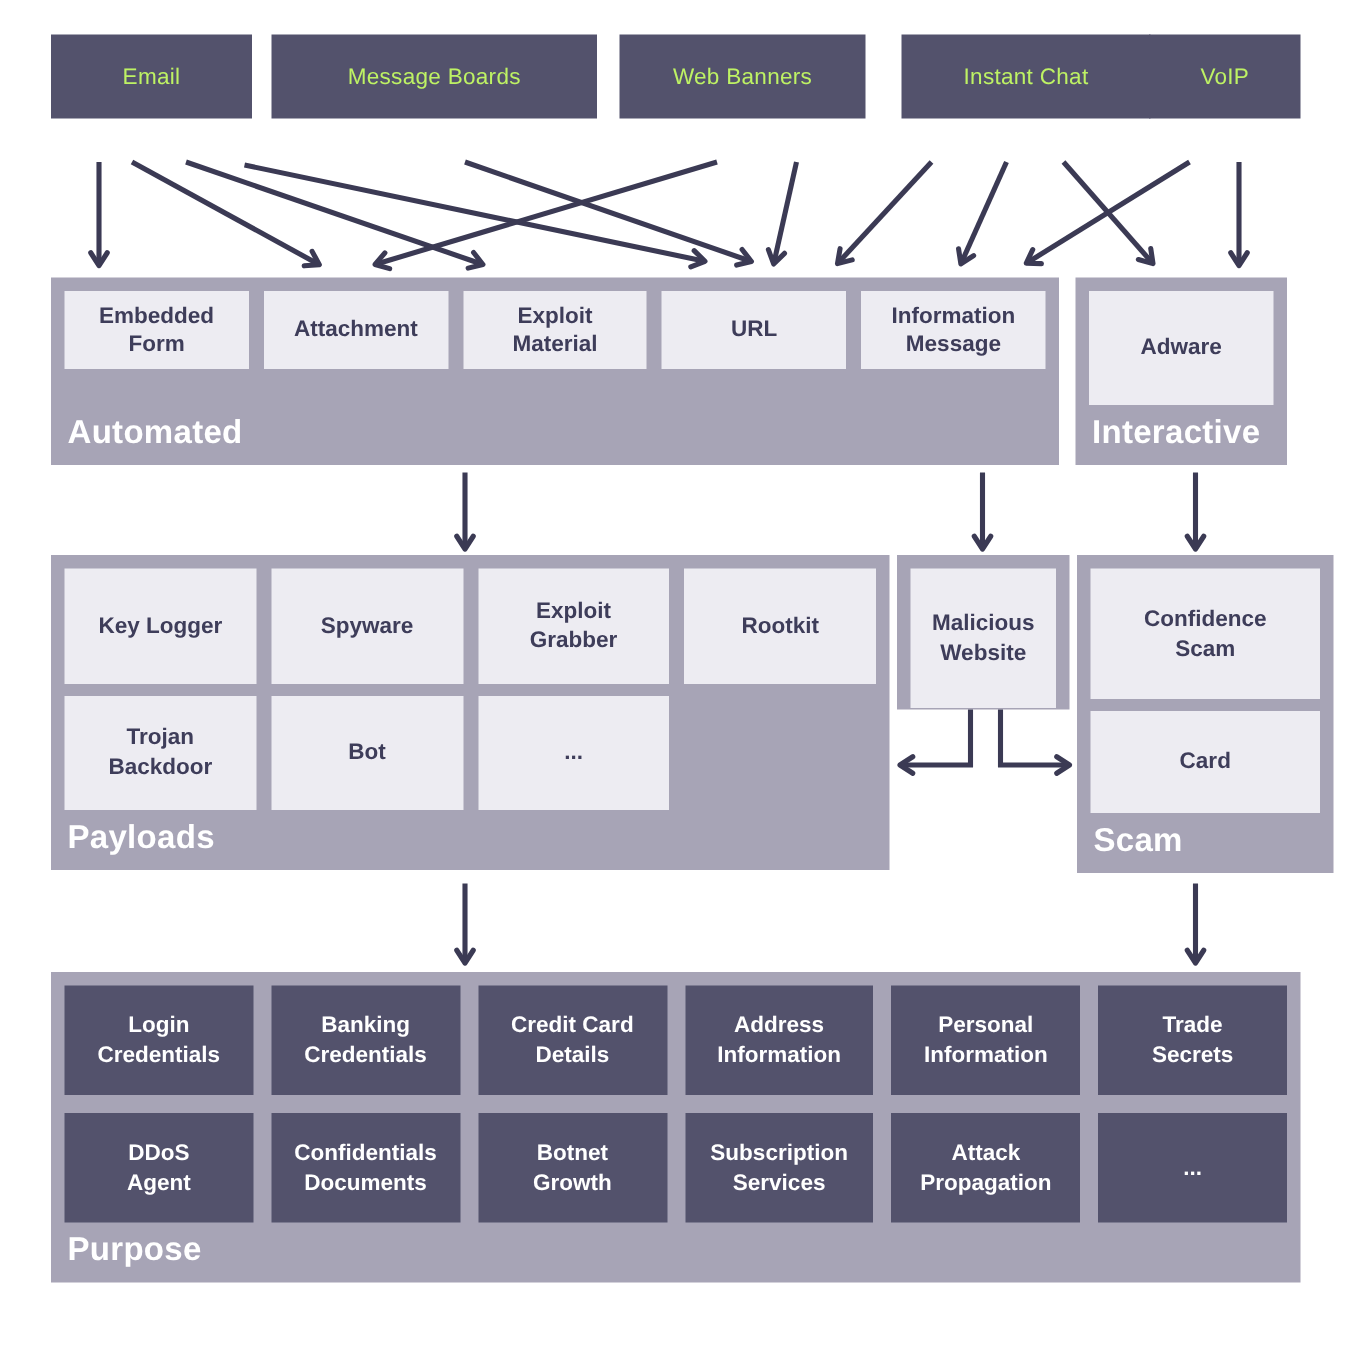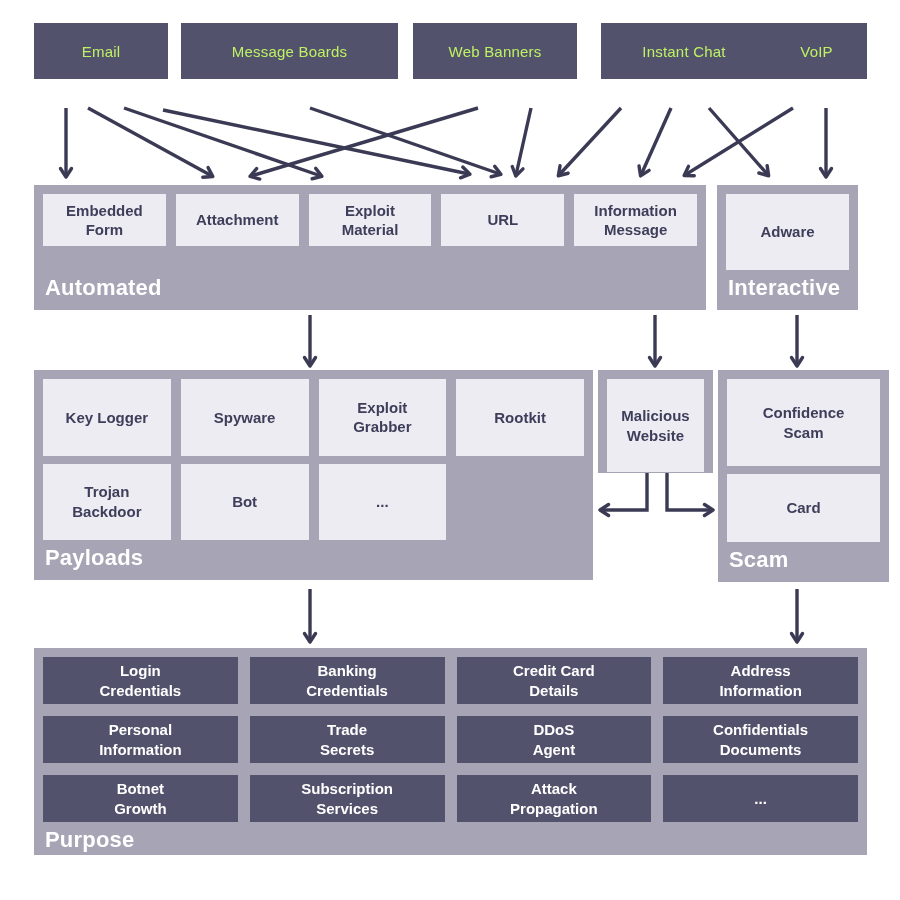--- a/index.html
+++ b/index.html
@@ -36,21 +36,21 @@
   }
   .automated{left:34px;top:185px;width:672px;height:125px;gap:24px;}
   .automated .items{grid-template-columns:repeat(5,1fr);}
   .interactive{left:717px;top:185px;width:141px;height:125px;}
   .payloads{left:34px;top:370px;width:559px;height:210px;}
   .payloads .items{grid-template-columns:repeat(4,1fr);gap:8px 10px;}
   .malicious-website{left:598px;top:370px;width:115px;height:103px;padding-bottom:1px;}
   .scam{left:718px;top:370px;width:171px;height:212px;}
   .scam .items{gap:8px;}
   .purpose{left:34px;top:648px;width:833px;height:207px;}
-  .purpose .items{grid-template-columns:repeat(4,1fr);gap:12px;}
+  .purpose .items{grid-template-columns:repeat(6,1fr);gap:12px;}
 
   
   .box{
     display:flex;align-items:center;justify-content:center;text-align:center;
     font-weight:bold;font-size:15px;line-height:1.3;white-space:pre-line;
     padding:4px;box-sizing:border-box;
   }
   .box.light{background:var(--light);color:var(--ink);}
   .box.dark{background:var(--dark);color:#ffffff;}
 </style>

